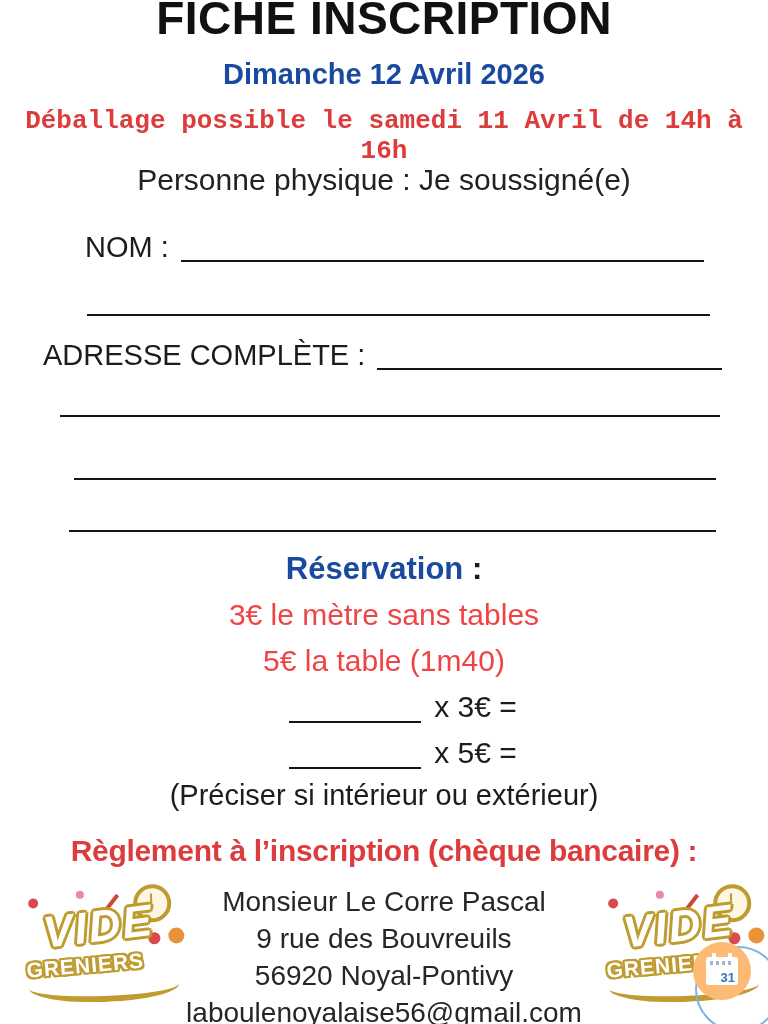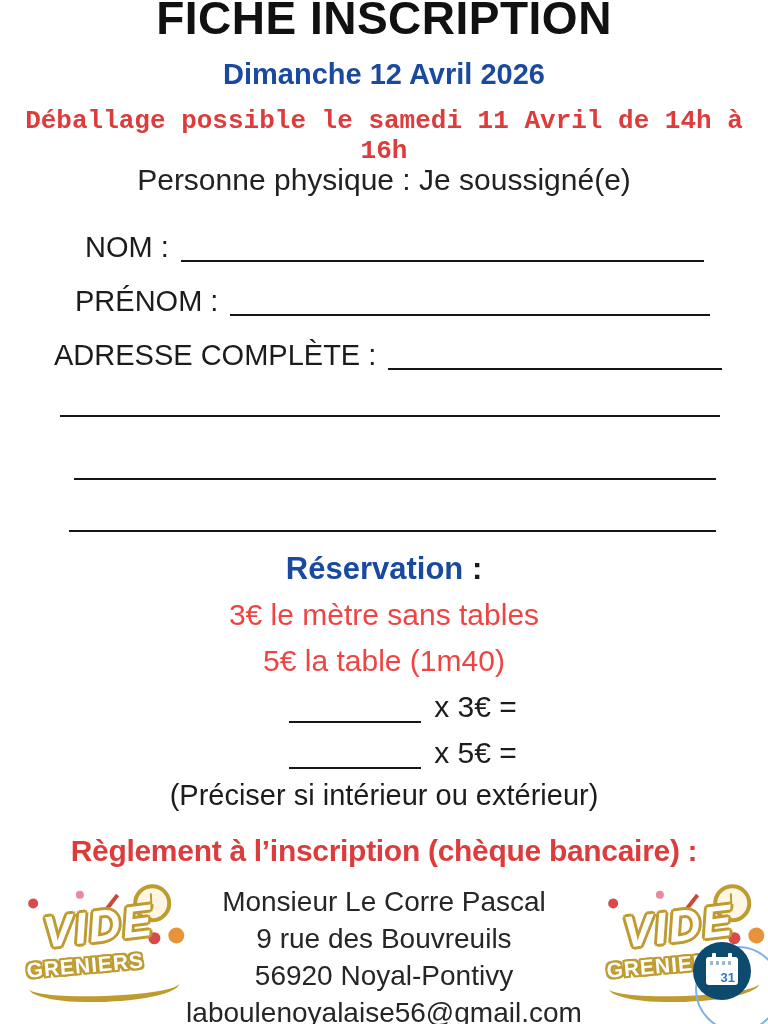--- a/index.html
+++ b/index.html
@@ -36,21 +36,21 @@
     display:flex;align-items:flex-end;height:38px;
   }
   .field-label{
     font-size:29px;line-height:1.05;color:#1c1c1c;white-space:nowrap;
   }
   .field-line{
     flex:1;border-bottom:2px solid #161616;margin-left:12px;height:30px;
   }
   .row-nom{top:224px;left:85px;right:64px;}
   .row-prenom{top:278px;left:75px;right:58px;}
-  .row-adresse{top:332px;left:54px;right:46px;align-items:flex-end;}
+  .row-adresse{top:332px;left:43px;right:46px;align-items:flex-end;}
   .solo-line{top:415px;left:60px;right:48px;height:2px;background:#161616;}
   .row-telephone{top:442px;left:62px;right:52px;}
   .row-numeroci{top:494px;left:57px;right:52px;}
 
   .reservation-heading{
     top:551px;left:0;
     font-size:31px;font-weight:700;color:#1a4a9f;
   }
   .reservation-heading .colon{color:#1a1a1a;font-weight:700;}
   .price-1{top:598px;}
@@ -123,21 +123,21 @@
   .dot-red2{width:12px;height:12px;background:#d94a4a;top:44px;right:26px;}
 
   
   .badge-wrap{position:absolute;right:-14px;bottom:-12px;width:92px;height:96px;}
   .badge-ring{
     position:absolute;right:0;bottom:0;width:82px;height:82px;
     border:2px solid #7fb2e5;border-radius:50%;background:transparent;
   }
   .badge-circle{
     position:absolute;left:4px;top:6px;width:58px;height:58px;
-    background:#0c4a6e;border-radius:50%;
+    background:#fdba74;border-radius:50%;
     display:flex;align-items:center;justify-content:center;
   }
   .cal{
     position:relative;width:32px;height:28px;background:#ffffff;border-radius:3px;
   }
   .cal:before,.cal:after{
     content:"";position:absolute;top:-4px;width:4px;height:6px;background:#ffffff;border-radius:1px;
   }
   .cal:before{left:6px;}
   .cal:after{right:6px;}
@@ -160,21 +160,20 @@
 <div class="abs center unpacking">Déballage possible le samedi 11 Avril de 14h à 16h</div>
 
 <div class="abs center intro">Personne physique : Je soussigné(e)</div>
 
 <div class="abs field-row row-nom">
   <span class="field-label">NOM :</span>
   <span class="field-line"></span>
 </div>
 
 <div class="abs field-row row-prenom">
-  <span class="field-label">PRÉNOM :</span>
   <span class="field-line"></span>
 </div>
 
 <div class="abs field-row row-adresse">
   <span class="field-label">ADRESSE COMPLÈTE :</span>
   <span class="field-line"></span>
 </div>
 
 <div class="abs solo-line"></div>
 

